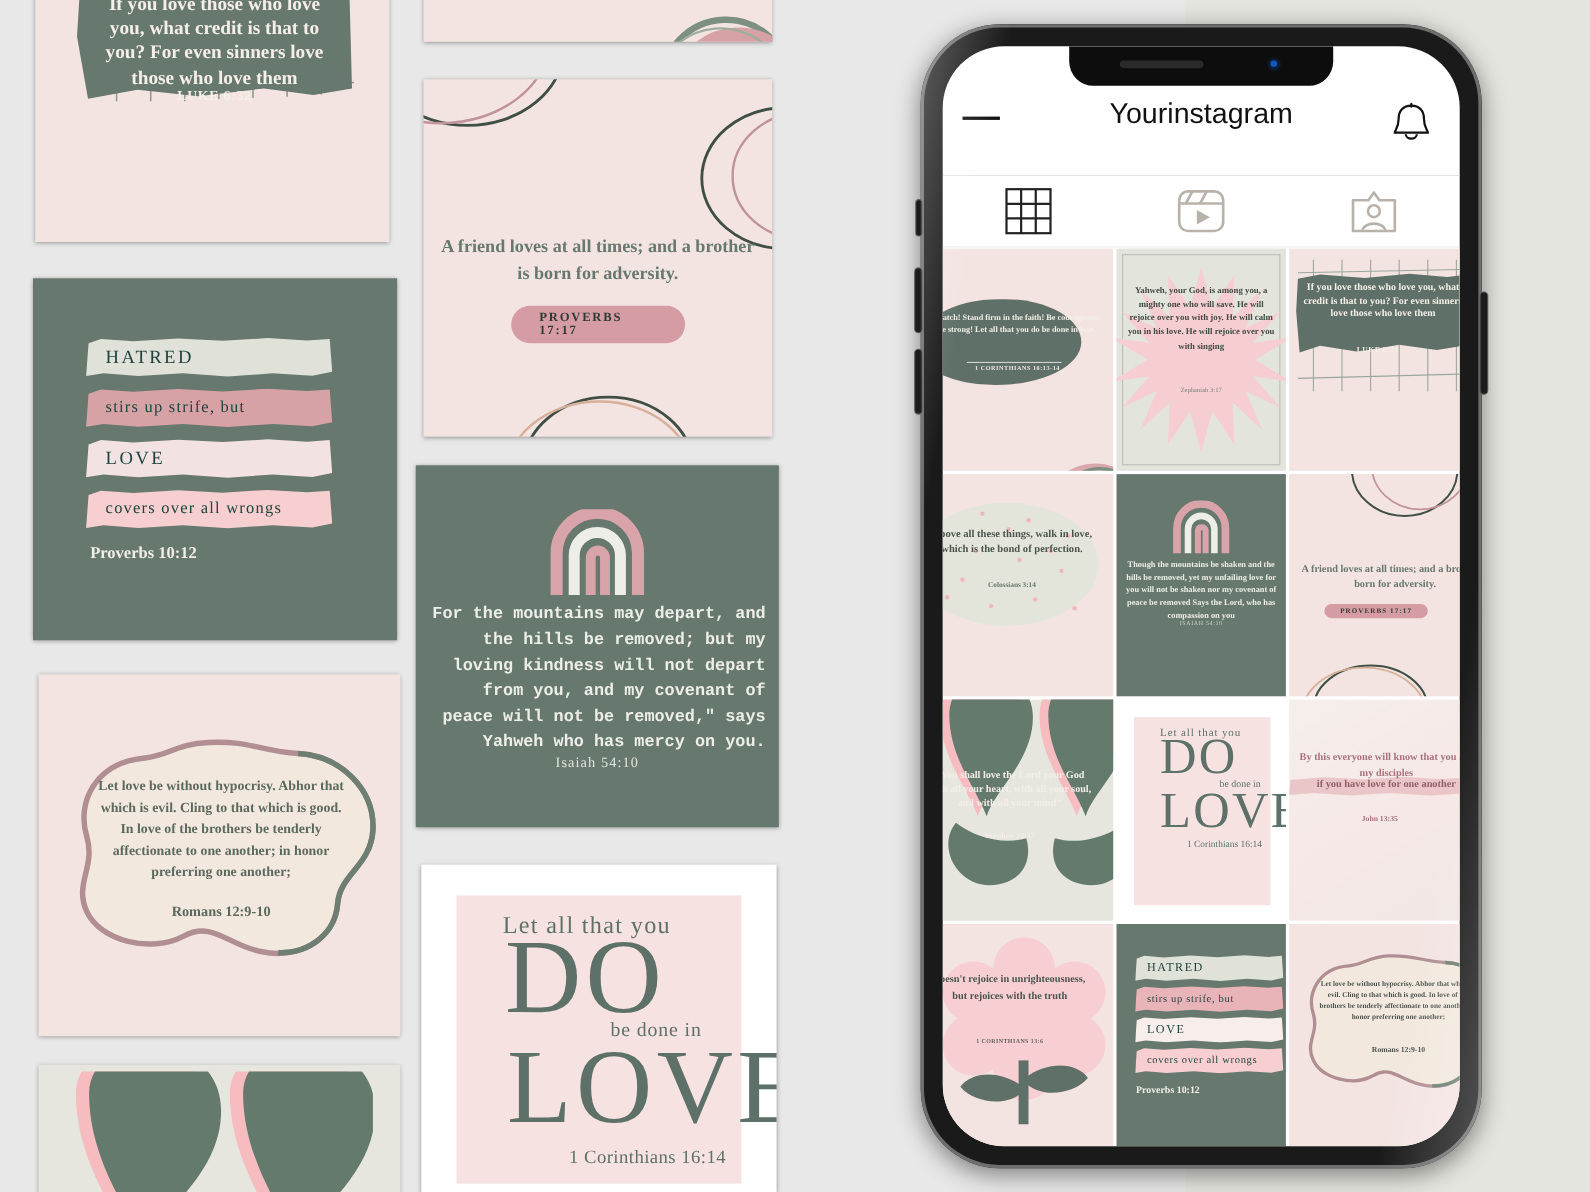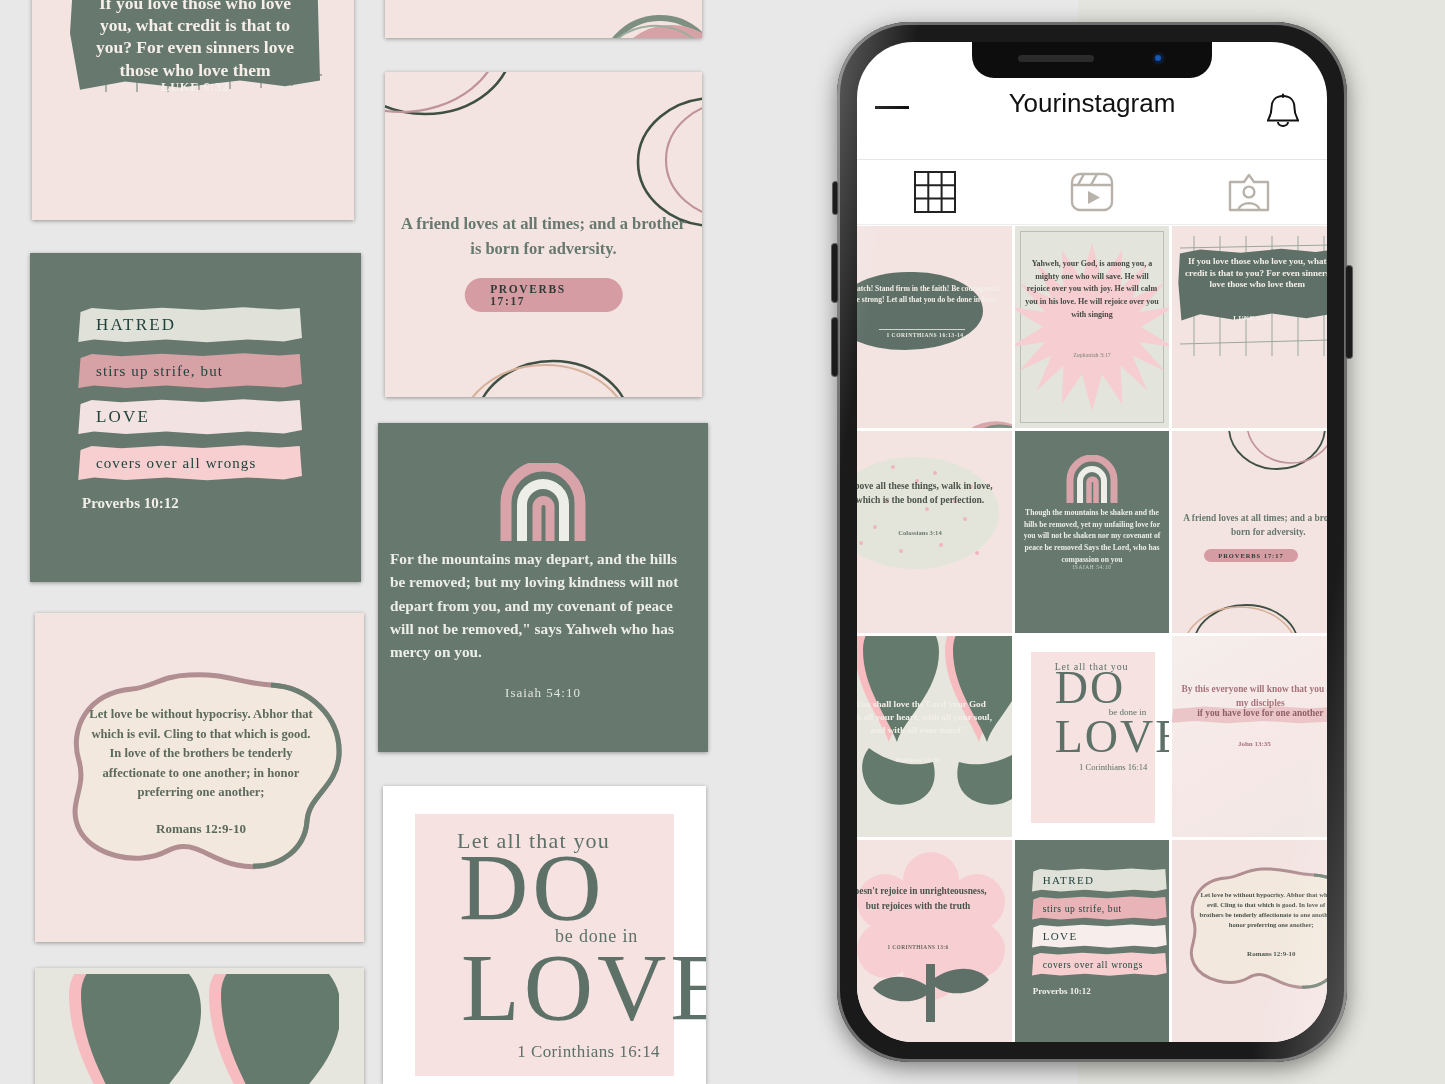--- a/index.html
+++ b/index.html
@@ -63,22 +63,22 @@
 
   #card-friend{left:385px;top:72px;width:317px;height:325px;}
   .friend-text{position:absolute;left:12px;top:140px;width:293px;text-align:center;
     color:#67786e;font-weight:bold;font-size:16.5px;line-height:1.5;}
   .friend-pill{position:absolute;left:50%;transform:translateX(-50%);top:206px;
     background:#d59ca3;border-radius:20px;padding:5px 26px;
     color:#2f3b34;font-size:11.5px;letter-spacing:1.6px;font-weight:bold;}
 
   #card-isaiah{left:378px;top:423px;width:330px;height:329px;}
   .rainbow{position:absolute;left:50%;transform:translateX(-50%);top:40px;width:90px;height:78px;}
-  .isaiah-text{position:absolute;left:12px;top:124px;width:306px;text-align:left;
-    color:#eceee7;font-size:15.3px;line-height:1.52;font-weight:bold;}
+  .isaiah-text{position:absolute;left:12px;top:124px;width:306px;text-align:right;
+    color:#eceee7;font-size:15.3px;line-height:1.52;font-weight:bold;font-family:Liberation Mono, monospace;}
   .isaiah-ref{position:absolute;left:0;top:262px;width:100%;text-align:center;
     color:#e2e5dd;font-size:13px;letter-spacing:1px;}
 
   #card-dolove{left:383px;top:786px;width:323px;height:298px;}
   .dolove-inner{position:absolute;left:32px;top:28px;width:259px;height:262px;background:#f5e2e1;}
   .dl-let{position:absolute;left:42px;top:14px;color:#5e7168;font-size:22px;letter-spacing:1.2px;}
   .dl-do{position:absolute;left:44px;top:26px;font-size:96px;line-height:1;color:#5e7168;letter-spacing:4px;font-weight:normal;}
   .dl-do-shadow{position:absolute;left:52px;top:34px;font-size:96px;line-height:1;color:#efcfd1;letter-spacing:4px;z-index:-1;}
   .dl-bedone{position:absolute;left:140px;top:112px;color:#5e7168;font-size:18px;letter-spacing:.8px;}
   .dl-love{position:absolute;left:46px;top:126px;font-size:96px;line-height:1;color:#5e7168;letter-spacing:4px;}

